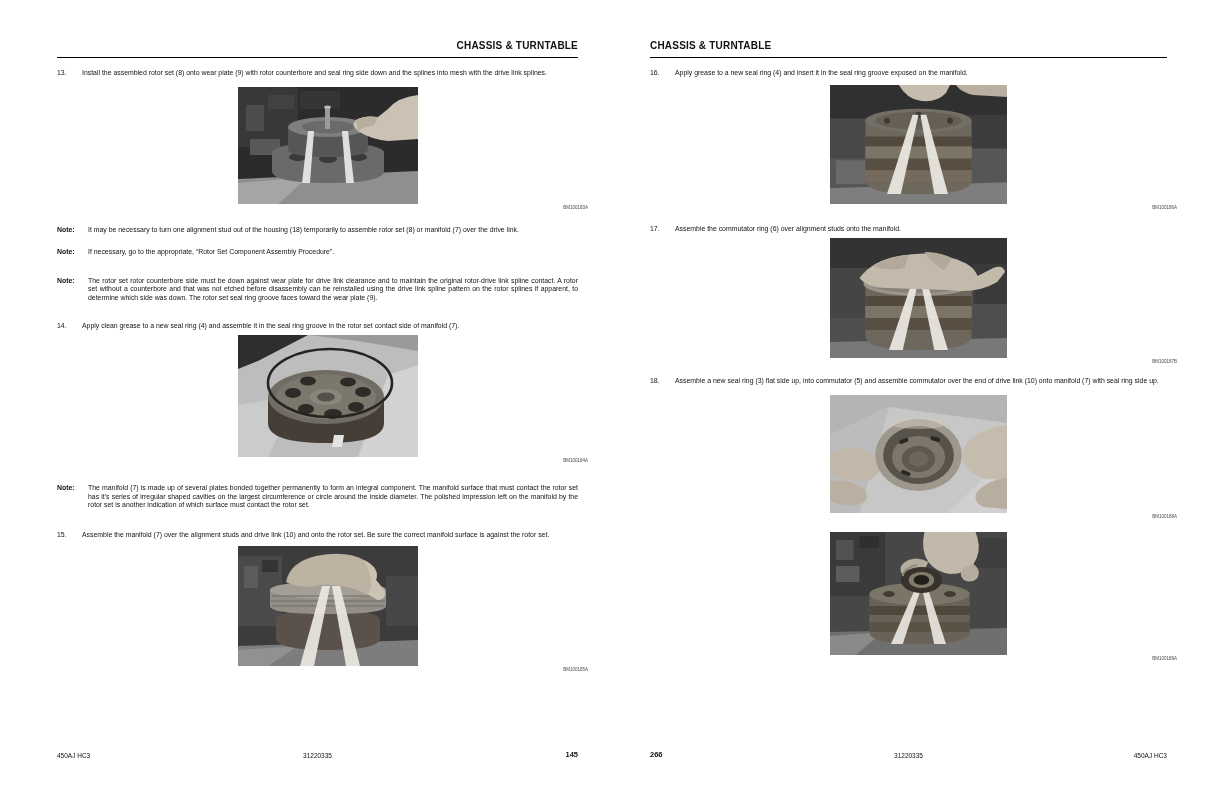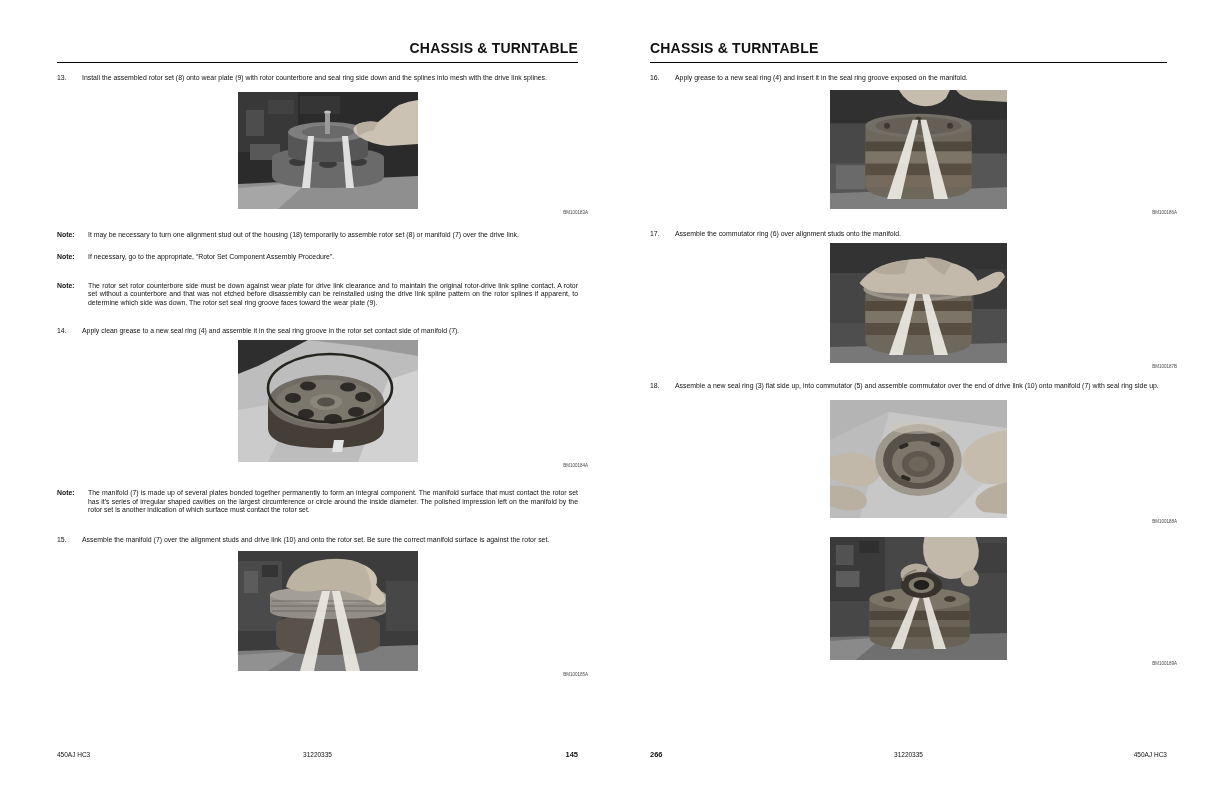--- a/index.html
+++ b/index.html
@@ -3,34 +3,34 @@
 <meta charset="utf-8">
 <style>
   html,body{margin:0;padding:0;}
   body{
     width:1224px;height:792px;position:relative;background:#ffffff;
     font-family:"Liberation Sans", sans-serif;color:#111;overflow:hidden;
   }
   .page{position:absolute;top:40px;}
   .page-left{left:57px;width:521px;}
   .page-right{left:650px;width:517px;}
-  .hdr{font-size:14px;font-weight:bold;letter-spacing:.2px;border-bottom:1.6px solid #000;padding-bottom:6px;}
+  .hdr{font-size:10px;font-weight:bold;letter-spacing:.2px;border-bottom:1.6px solid #000;padding-bottom:6px;}
   .hdr.right-align{text-align:right;}
   .step{display:flex;margin-top:0;font-size:6.9px;line-height:8.6px;}
   .step .num{flex:0 0 25px;}
   .step .stext{flex:1;text-align:justify;}
   .note{display:flex;font-size:6.9px;line-height:8.6px;}
   .note .nlabel{flex:0 0 31px;font-weight:bold;}
   .note .ntext{flex:1;text-align:justify;}
   figure{margin:0;position:relative;left:10px;}
   .figwrap{display:flex;flex-direction:column;align-items:center;}
   .ph{display:block;background:#444;}
   .ph svg{display:block;}
   figcaption{font-size:4.5px;line-height:6px;color:#4a4a4a;text-align:right;width:100%;margin-top:1px;}
-  .footer{position:absolute;top:750px;display:flex;align-items:center;font-size:6.5px;}
+  .footer{position:absolute;top:750px;display:flex;align-items:flex-end;font-size:6.5px;}
   .footer-left{left:57px;width:521px;}
   .footer-right{left:650px;width:517px;}
   .footer .fl{flex:1;text-align:left;}
   .footer .fc{flex:1;text-align:center;}
   .footer .fr{flex:1;text-align:right;}
   .pagenum{font-weight:bold;font-size:7.5px;}
   
   .mt11{margin-top:11px;} .mt9{margin-top:9px;} .mt15{margin-top:15px;} .mt14{margin-top:14px;}
   .mt20{margin-top:20px;} .mt19{margin-top:19px;} .mt5{margin-top:5px;} .mt21{margin-top:21px;}
   .mt6{margin-top:6px;} .mt7{margin-top:7px;} .mt12{margin-top:12px;}

